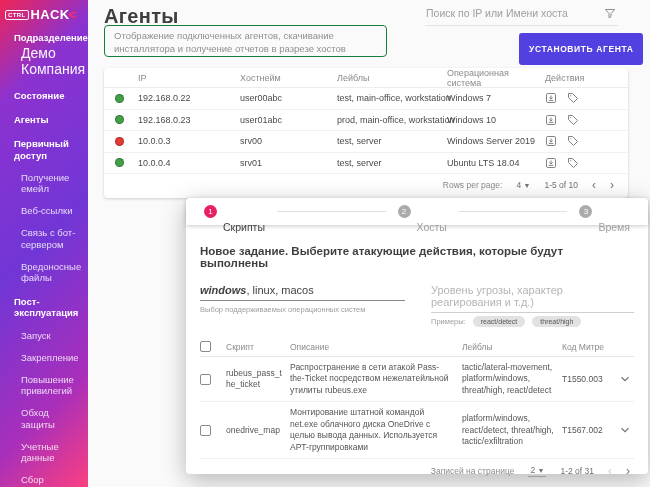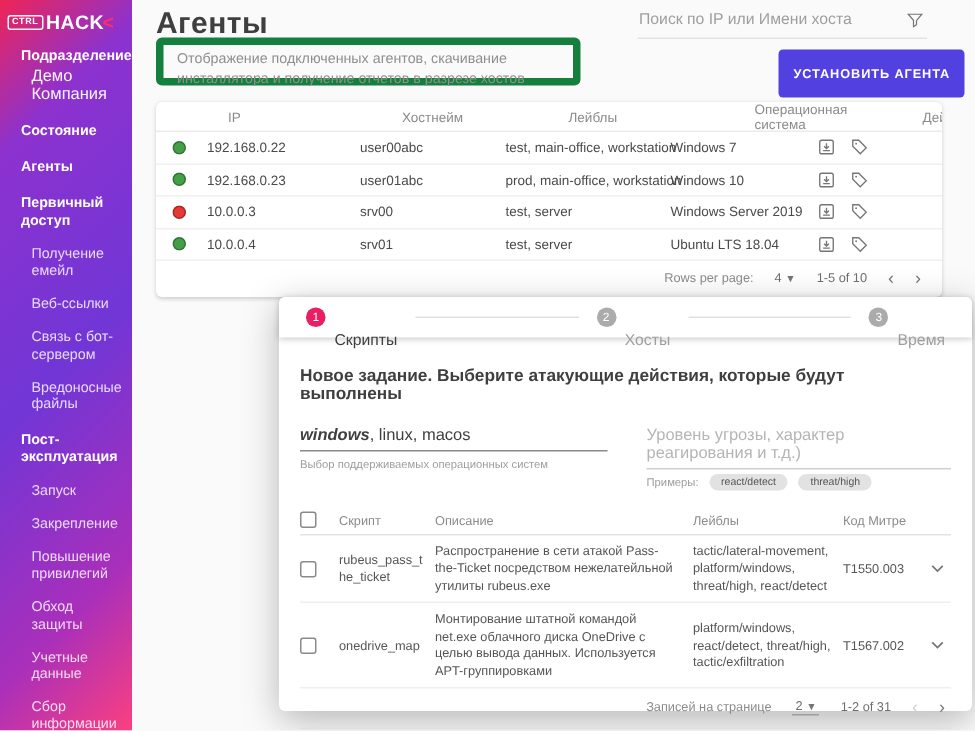--- a/index.html
+++ b/index.html
@@ -11,39 +11,39 @@
   .sidebar {
     position:absolute; left:0; top:0; width:88px; height:487px;
     background:linear-gradient(135deg,#ef2456 0%,#8c32cf 18%,#7136d6 50%,#a92fba 80%,#fb4080 100%);
     color:#fff; overflow:hidden; padding:5px 0 0 0;
   }
   .logo { display:flex; align-items:center; padding:2px 4px 6px 5px; }
   .logo-key { border:1px solid rgba(255,255,255,.95); border-radius:2px; font-size:6px; font-weight:bold; padding:1px 2px; letter-spacing:.4px; }
   .logo-hack { font-size:13px; font-weight:bold; letter-spacing:.3px; margin-left:2px; }
   .logo-accent { font-size:13px; font-weight:bold; color:#ff2e63; margin-left:-1px; }
   .unit-label { font-size:9.5px; font-weight:bold; padding:4px 4px 0 14px; }
-  .unit-name { font-size:11px; padding:2px 16px 0 21px; color:rgba(255,255,255,.95); }
+  .unit-name { font-size:14px; padding:2px 16px 0 21px; color:rgba(255,255,255,.95); }
   .nav { padding:0 4px 0 0; }
   .nav-item { cursor:pointer; line-height:1.18; }
   .nav-item.section { font-weight:bold; font-size:9.5px; padding-left:14px; margin-top:13px; }
   .nav-item.sub { font-size:9.5px; padding-left:21px; margin-top:11px; color:rgba(255,255,255,.82); }
 
   
   .page-title { position:absolute; left:104px; top:5px; font-size:20px; color:#3f3f3f; letter-spacing:.3px; }
   .search-wrap { position:absolute; left:425px; top:2px; width:193px; }
   .search-input { width:100%; border:none; outline:none; background:transparent; border-bottom:1px solid #e3e3e3; font-size:10.5px; color:#333; padding:5px 20px 6px 1px; font-family:"Liberation Sans", sans-serif; }
   .search-input::placeholder { color:#9e9e9e; }
   .funnel { position:absolute; right:2px; top:5px; width:12px; height:12px; cursor:pointer; }
-  .desc-box { position:absolute; left:104px; top:25px; width:283px; height:32px; border:5px solid #15803d; border-radius:4px; background:#fafafa; padding:4px 9px; font-size:9.5px; line-height:1.35; color:#8f8f8f; }
+  .desc-box { position:absolute; left:104px; top:25px; width:283px; height:32px; border:1px solid #15803d; border-radius:4px; background:#fafafa; padding:4px 9px; font-size:9.5px; line-height:1.35; color:#8f8f8f; }
   .install-btn { position:absolute; left:519px; top:33px; height:32px; line-height:16px; background:#5340e0; color:#fff; font-size:8.5px; font-weight:bold; letter-spacing:.6px; border:none; border-radius:3px; padding:0 10px; cursor:pointer; font-family:"Liberation Sans", sans-serif; }
 
   
   .card { position:absolute; left:104px; top:68px; width:524px; height:130px; background:#fff; border-radius:4px; box-shadow:0 1px 3px rgba(0,0,0,.18); overflow:hidden; }
   .agents-grid { display:grid; grid-template-columns:34px 102px 97px 110px 98px 1fr; align-items:center; }
-  .agents-head { height:20px; border-bottom:1px solid #ececec; font-size:9px; color:#8b8b8b;gap:14px; }
+  .agents-head { height:20px; border-bottom:1px solid #ececec; font-size:9px; color:#8b8b8b; }
   .agents-row { height:21.5px; border-bottom:1px solid #f0f0f0; font-size:9px; color:#4a4a4a; white-space:nowrap; }
   .dot { width:9px; height:9px; border-radius:50%; margin-left:11px; border:1.5px solid rgba(0,0,0,.28); }
   .actions-cell { display:flex; gap:10px; align-items:center; }
   .act-icon { width:12px; height:12px; cursor:pointer; }
   .table-footer { height:22px; display:flex; align-items:center; justify-content:flex-end; gap:14px; font-size:8.5px; color:#8b8b8b; padding-right:14px; }
   .pg-arrow { font-size:12px; color:#757575; cursor:pointer; line-height:1; }
   .pg-range { color:#6f6f6f; }
   .per-page { color:#6f6f6f; cursor:pointer; }
   .caret { font-size:7px; color:#757575; }
 

